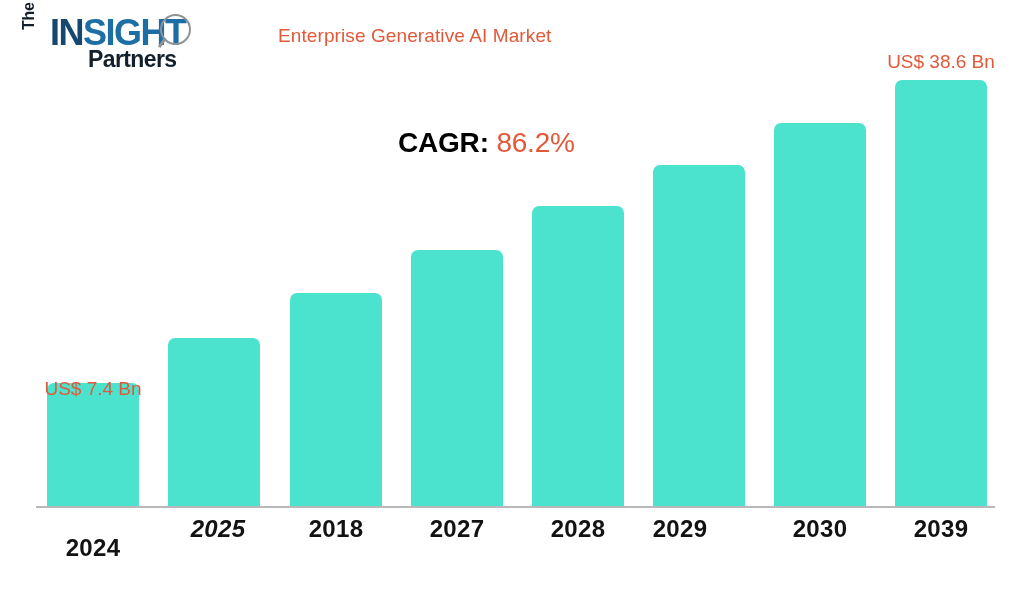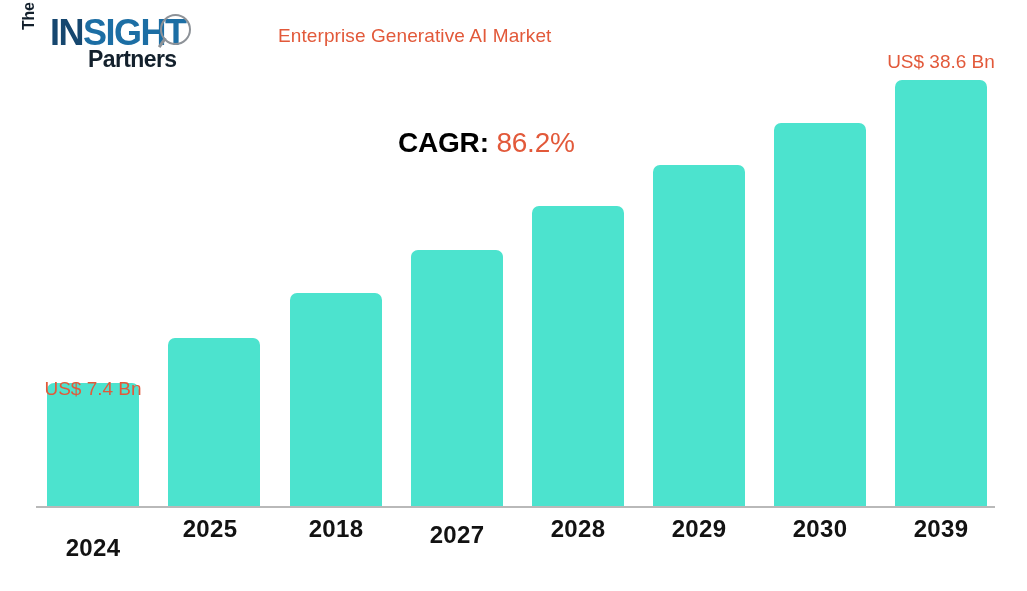--- a/index.html
+++ b/index.html
@@ -187,24 +187,24 @@
         <div class="bar" style="left: 411px; top: 250px; height: 257px; background: rgb(76, 227, 206);"></div>
         <div class="bar" style="left: 532px; top: 206px; height: 301px; background: rgb(76, 227, 206);"></div>
         <div class="bar" style="left: 653px; top: 165px; height: 342px; background: rgb(76, 227, 206);"></div>
         <div class="bar" style="left: 774px; top: 123px; height: 384px; background: rgb(76, 227, 206);"></div>
         <div class="bar" style="left: 895px; top: 80px; height: 427px; background: rgb(76, 227, 206);"></div>
         <div class="value-label" style="left: 847px; width: 188px; top: 51px;">US$ 38.6 Bn</div>
       </div>
     <div id="x-axis-line"></div>
     <div id="xticks-layer">
         <div class="x-tick-label" style="left: 47px; top: 515px; margin-top: 19px;">2024</div>
-        <div class="x-tick-label" style="left: 164px; top: 515px;">2025</div>
+        <div class="x-tick-label" style="left: 172px; top: 515px; font-style: italic;">2025</div>
         <div class="x-tick-label" style="left: 290px; top: 515px;">2018</div>
-        <div class="x-tick-label" style="left: 411px; top: 515px; margin-top: 6px;">2027</div>
+        <div class="x-tick-label" style="left: 411px; top: 515px;">2027</div>
         <div class="x-tick-label" style="left: 532px; top: 515px;">2028</div>
-        <div class="x-tick-label" style="left: 653px; top: 515px;">2029</div>
+        <div class="x-tick-label" style="left: 634px; top: 515px;">2029</div>
         <div class="x-tick-label" style="left: 774px; top: 515px;">2030</div>
         <div class="x-tick-label" style="left: 895px; top: 515px;">2039</div>
       </div>
   </div>
 
 
 </div>
 
 </body></html>

